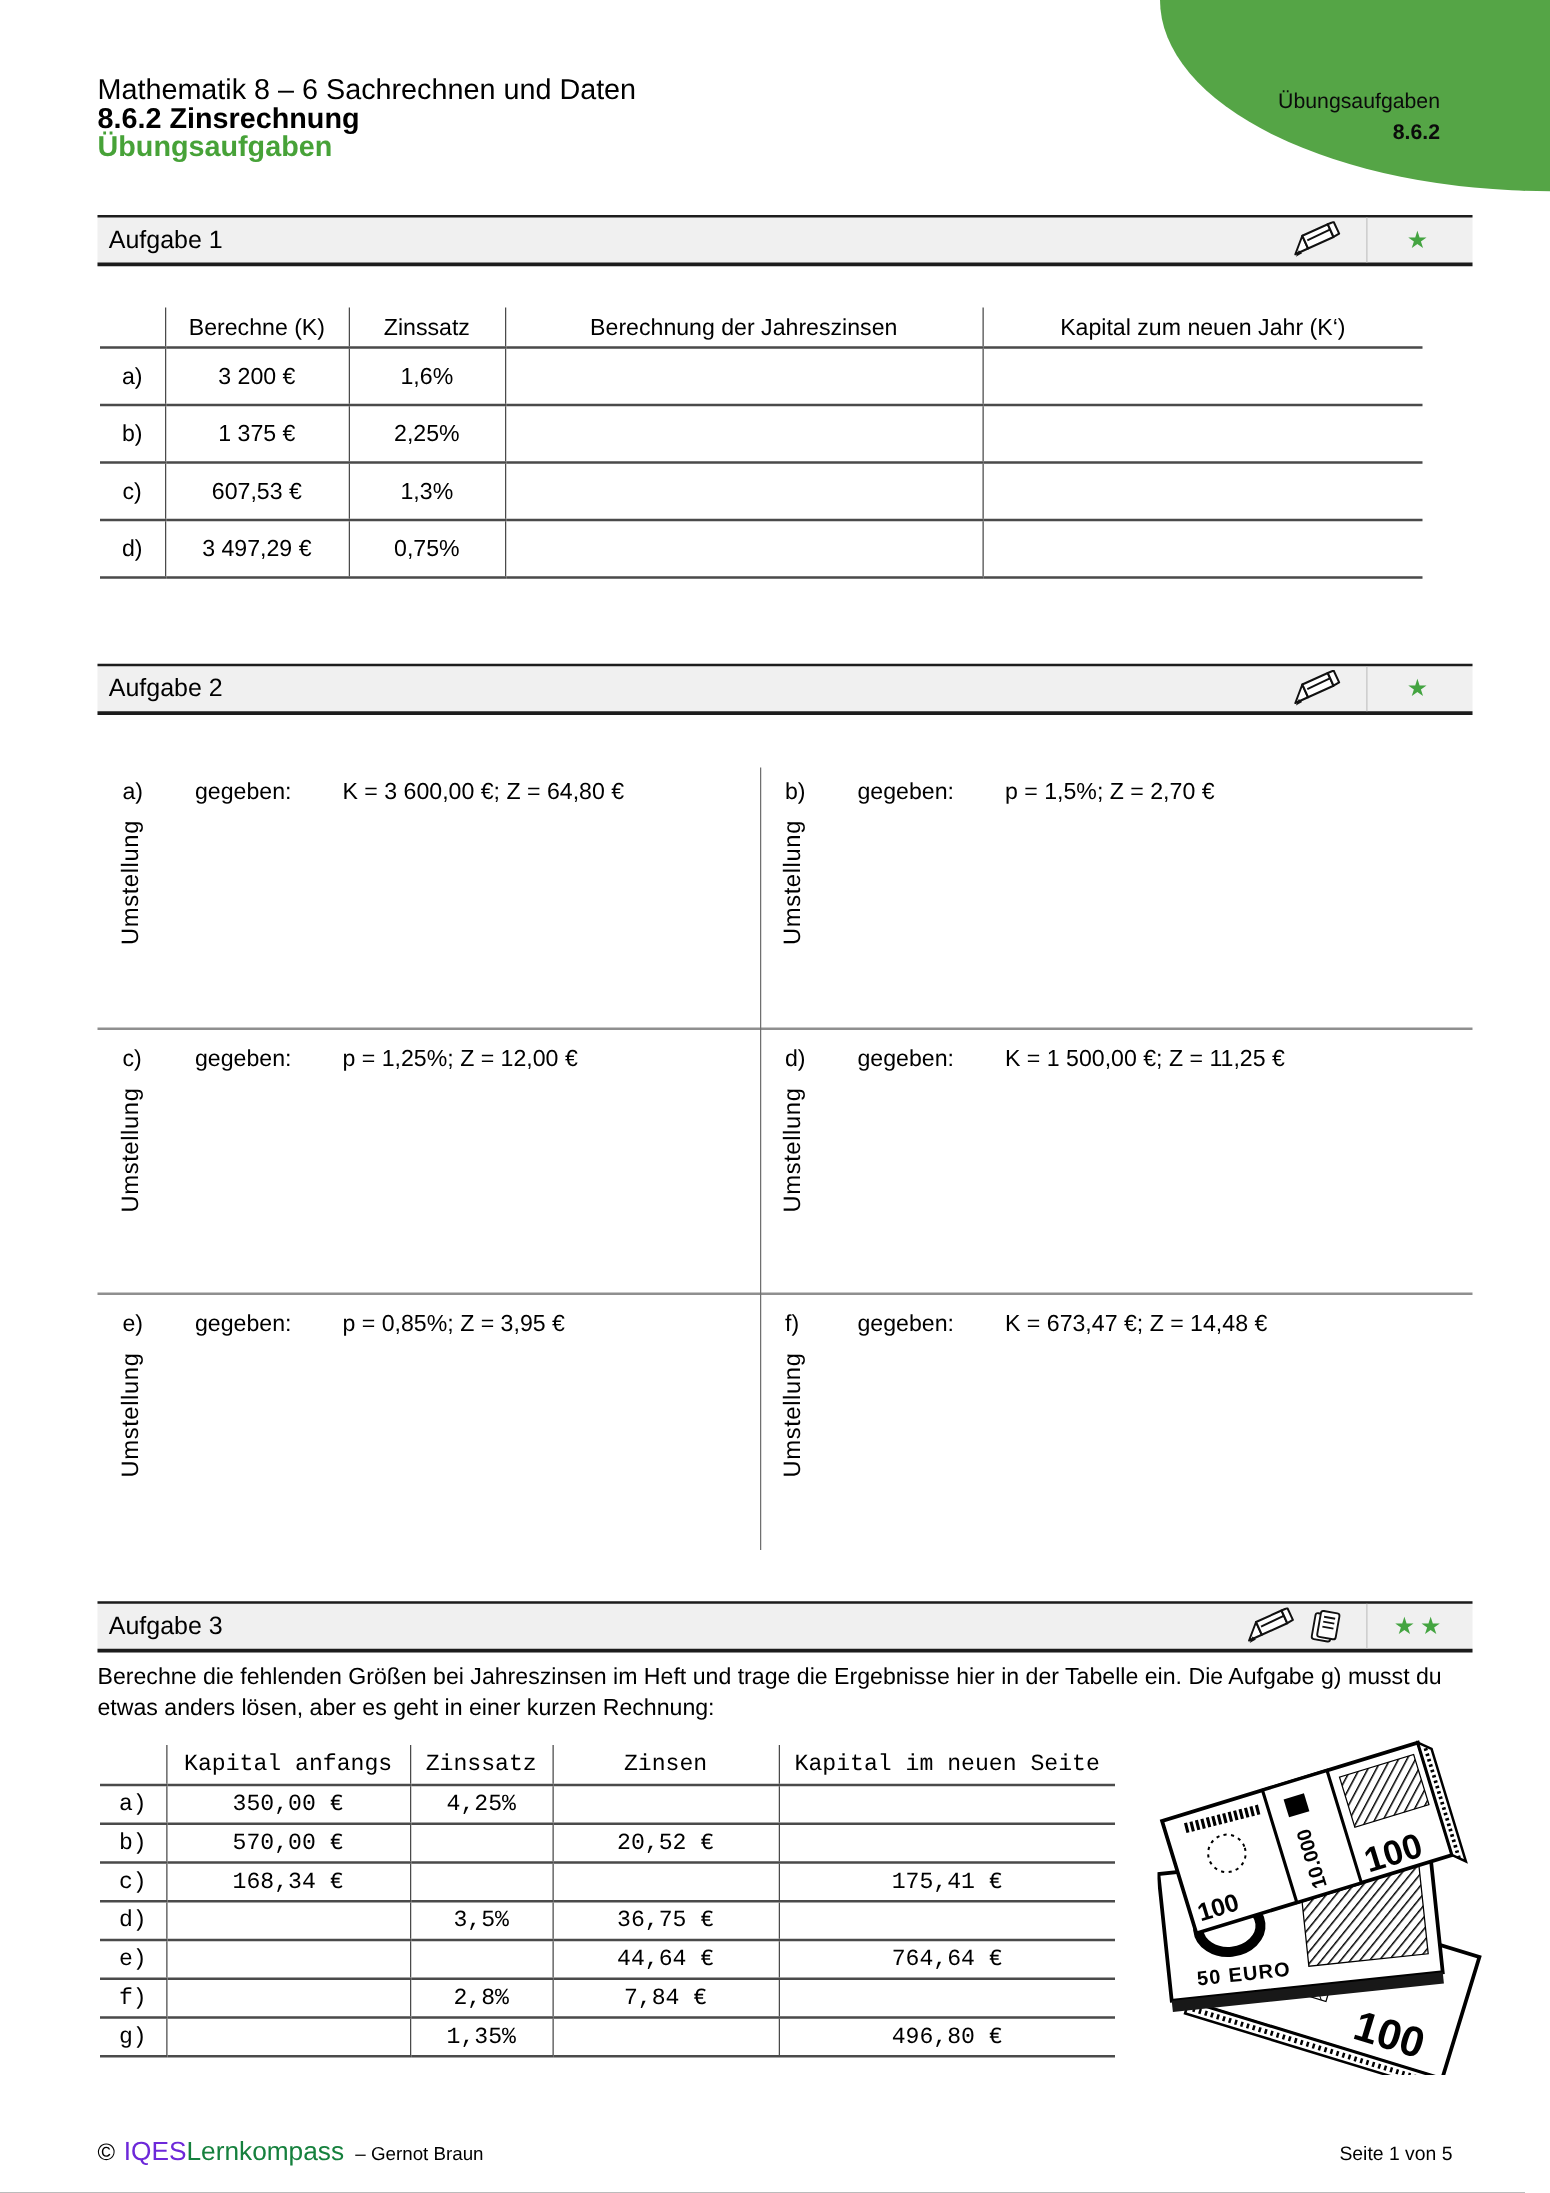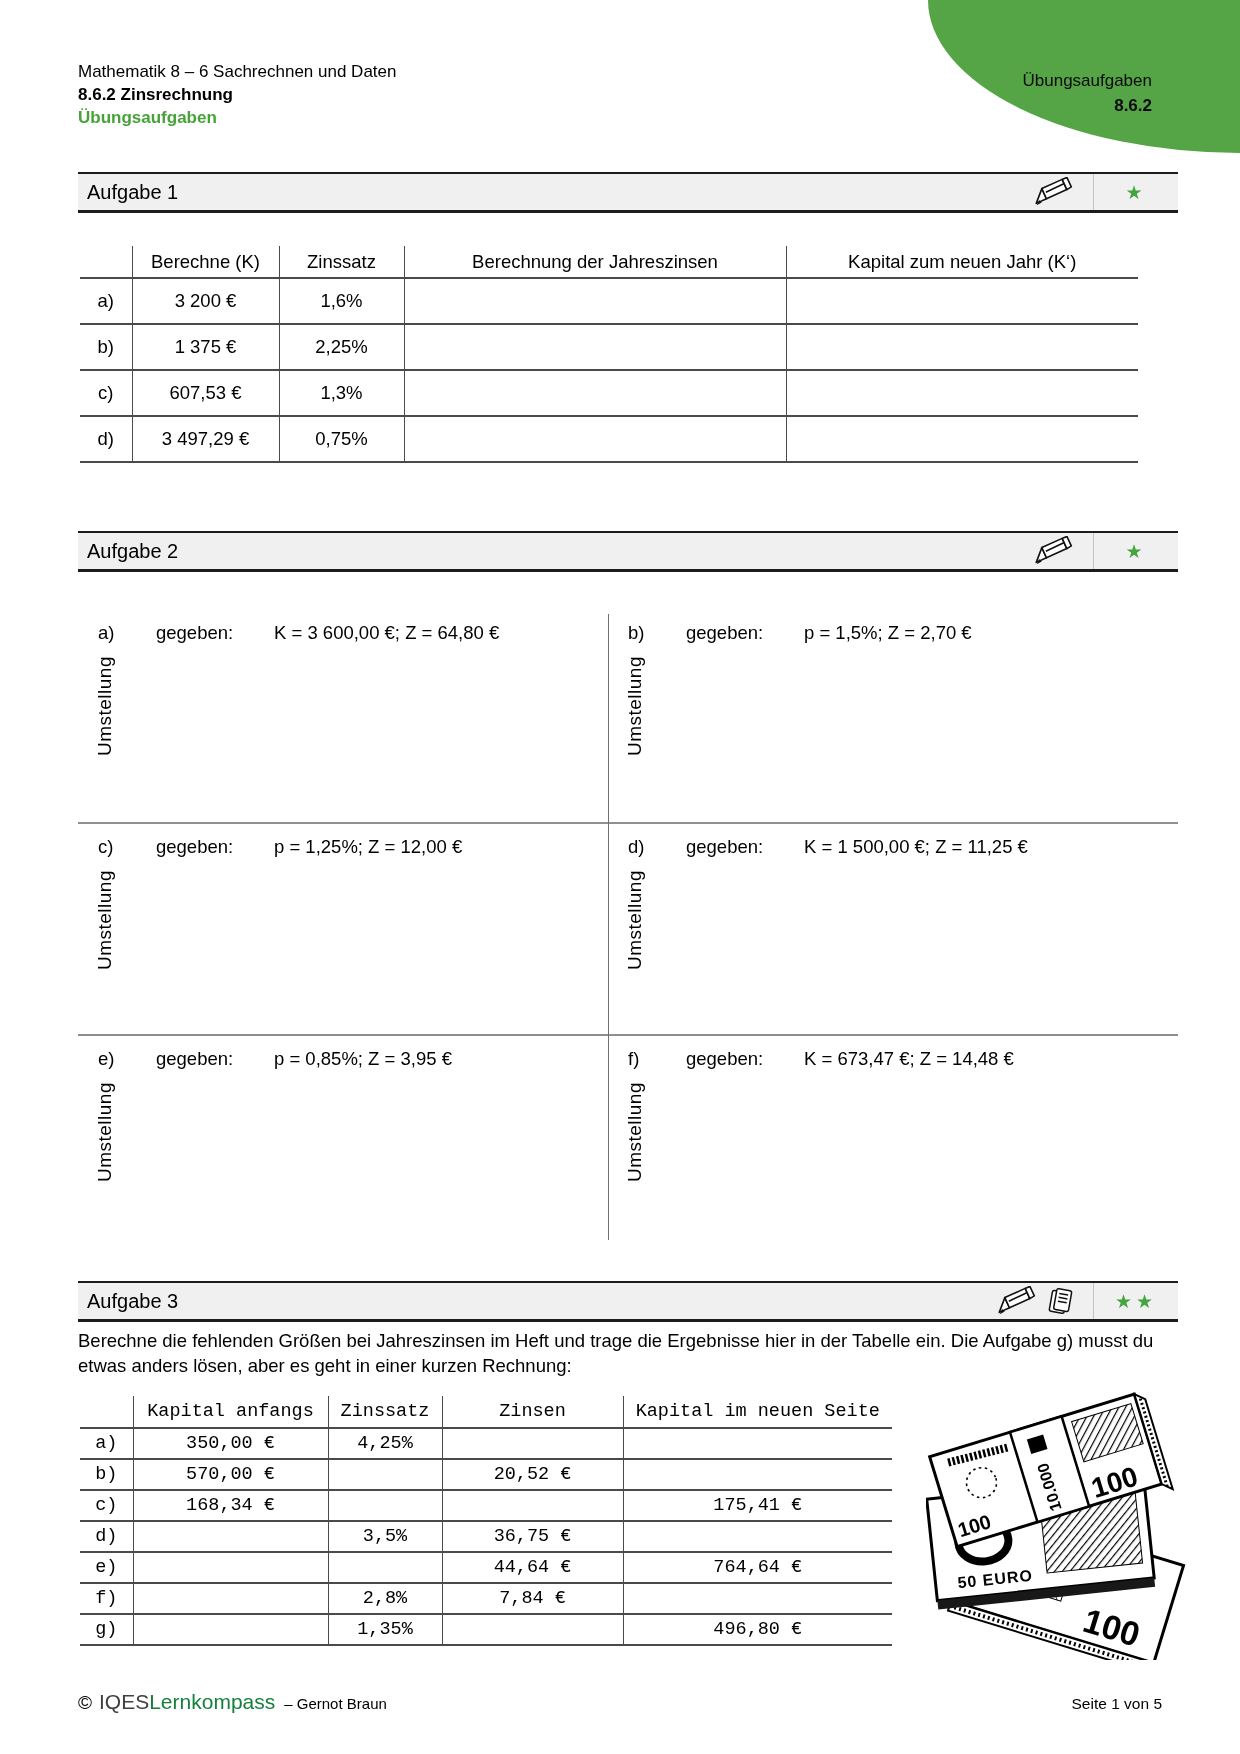--- a/index.html
+++ b/index.html
@@ -6,21 +6,21 @@
   #page{position:relative;width:1240px;height:1754px;background:#ffffff;margin:0 auto;
         font-family:"Liberation Sans",sans-serif;color:#000;overflow:hidden;}
 
   
   .blob{position:absolute;top:0;right:0;width:312px;height:153px;background:#55a546;
         border-bottom-left-radius:100% 100%;}
   .blob-text{position:absolute;top:68px;right:88px;text-align:right;font-size:17px;line-height:25px;color:#0b0b0b;}
   .blob-code{font-weight:bold;}
 
   
-  .doc-header{position:absolute;left:78px;top:60px;font-size:17px;line-height:23px;}
+  .doc-header{position:absolute;left:78px;top:60px;font-size:23px;line-height:23px;}
   .doc-header .bold{font-weight:bold;}
   .doc-header .green{font-weight:bold;color:#47a238;}
 
   
   .task-bar{position:absolute;left:78px;width:1100px;height:41px;background:#f0f0f0;
             border-top:2px solid #1c1c1c;border-bottom:3px solid #1c1c1c;box-sizing:border-box;
             display:flex;align-items:center;}
   .bar-title{font-size:20px;padding-left:9px;}
   .bar-right{margin-left:auto;display:flex;align-items:center;height:100%;}
   .bar-icons{display:flex;align-items:center;gap:7px;padding-right:16px;}
@@ -55,21 +55,21 @@
   .umst{position:absolute;left:16px;top:46px;writing-mode:vertical-rl;transform:rotate(180deg);
         font-size:19px;letter-spacing:0.5px;}
 
   
   .money{position:absolute;left:926px;top:1384px;}
   .money text{font-family:"Liberation Sans",sans-serif;}
 
   
   .footer{position:absolute;left:78px;right:78px;top:1690px;display:flex;align-items:baseline;}
   .f-copy{font-size:19px;margin-right:7px;}
-  .f-iqes{color:#404040;font-size:21px;}
+  .f-iqes{color:#6d28d9;font-size:21px;margin-top:20px;}
   .f-lern{color:#15803d;font-size:21px;}
   .f-author{font-size:15px;margin-left:9px;}
   .f-page{margin-left:auto;font-size:15.5px;}
 
   .icon-svg{display:block;}
 </style>
 </head>
 <body>
 
 <div id="page">

